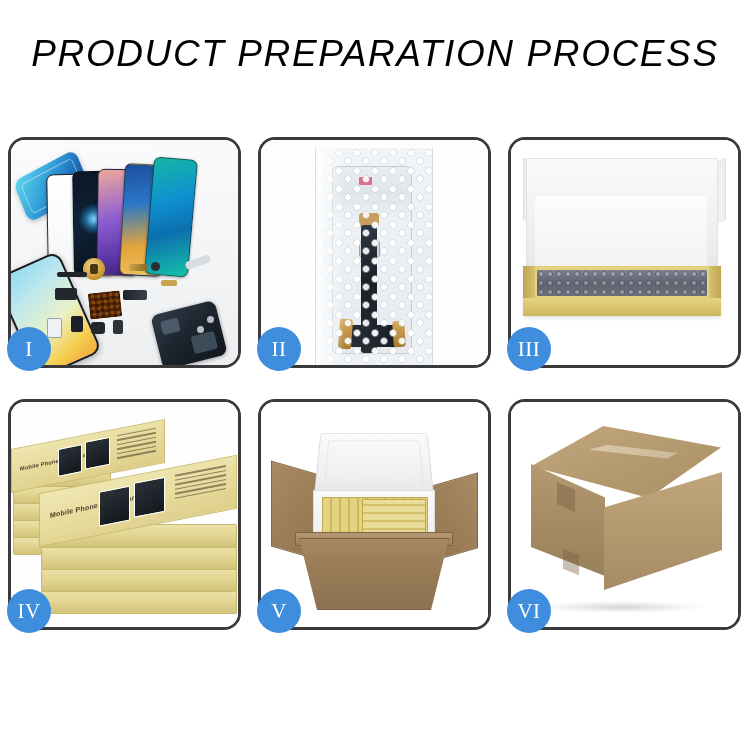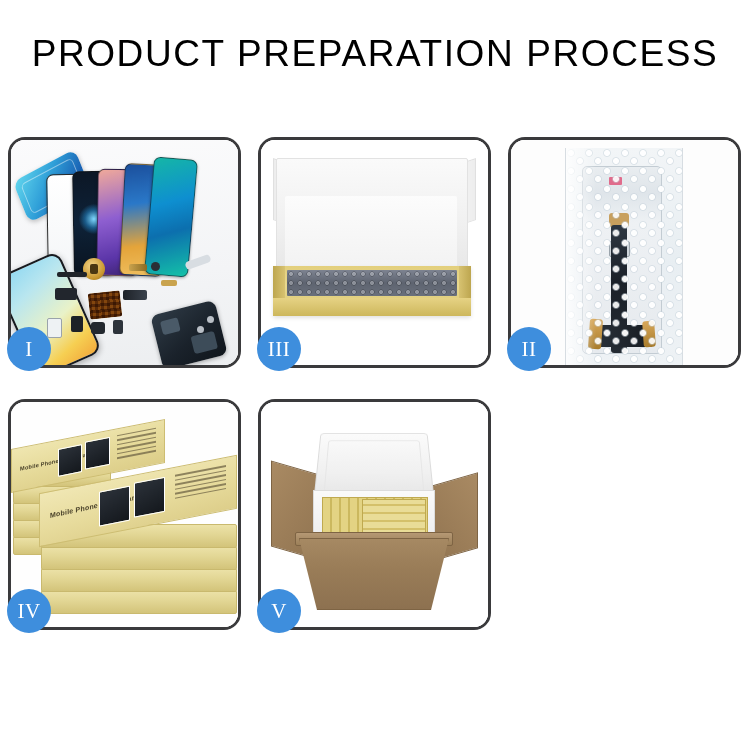--- a/index.html
+++ b/index.html
@@ -21,20 +21,21 @@
     padding-top: 32px;
   }
   .title {
     font-family: "Liberation Sans", sans-serif;
     font-size: 37px;
     font-weight: 400;
     color: #000000;
     letter-spacing: 1.6px;
     line-height: 44px;
     white-space: nowrap;
+    font-style: italic;
   }
   .subtitle {
     font-family: "Liberation Sans", sans-serif;
     font-size: 15.5px;
     font-weight: 400;
     color: #1a1a1a;
     letter-spacing: 0.15px;
     line-height: 24px;
     margin-top: 6px;
     white-space: nowrap;
@@ -400,57 +401,57 @@
       <div class="tiny t10"></div>
       <div class="tiny t11"></div>
       <div class="tiny t12"></div>
       <div class="tiny t13"></div>
     </div>
     <div class="badge">I</div>
   </div>
 
   <div class="panel">
     <div class="panel-inner">
-      <div class="p3-bg"></div>
-      <div class="lid-flap-l"></div>
-      <div class="lid-flap-r"></div>
-      <div class="lid-back"></div>
-      <div class="foam-sheet"></div>
-      <div class="tray">
-        <div class="tray-inner"></div>
-        <div class="tray-lip-l"></div>
-        <div class="tray-lip-r"></div>
-        <div class="tray-front"></div>
-      </div>
-    </div>
-    <div class="badge">III</div>
-  </div>
-
-  <div class="panel">
-    <div class="panel-inner">
       <div class="p2-bg"></div>
       <div class="bag">
         <div class="screen-in-bag">
           <div class="pink-tab"></div>
           <div class="flex-dot"></div>
           <div class="flex-chip"></div>
           <div class="flex-strip"></div>
           <div class="bot-conn"></div>
           <div class="gold-l"></div>
           <div class="gold-r"></div>
         </div>
         <div class="bubbles"></div>
         <div class="bag-shine"></div>
       </div>
     </div>
     <div class="badge">II</div>
   </div>
 
   <div class="panel">
     <div class="panel-inner">
+      <div class="p3-bg"></div>
+      <div class="lid-flap-l"></div>
+      <div class="lid-flap-r"></div>
+      <div class="lid-back"></div>
+      <div class="foam-sheet"></div>
+      <div class="tray">
+        <div class="tray-inner"></div>
+        <div class="tray-lip-l"></div>
+        <div class="tray-lip-r"></div>
+        <div class="tray-front"></div>
+      </div>
+    </div>
+    <div class="badge">III</div>
+  </div>
+
+  <div class="panel">
+    <div class="panel-inner">
       <div class="p4-bg"></div>
       <div class="stack">
 
         <div class="sbox lb lb5"></div>
         <div class="sbox lb lb4"></div>
         <div class="sbox lb lb3"></div>
         <div class="sbox lb lb2"></div>
         <div class="sbox lb lb1"></div>
 
         <div class="lid-l">
@@ -504,14 +505,27 @@
       <div class="foam-box">
         <div class="yellow-pack"></div>
         <div class="yellow-pack2"></div>
       </div>
       <div class="carton-rim"></div>
       <div class="carton-body"></div>
     </div>
     <div class="badge">V</div>
   </div>
 
+  <div class="panel">
+    <div class="panel-inner">
+      <div class="p6-bg"></div>
+      <div class="bx-shadow"></div>
+      <div class="bx-top"></div>
+      <div class="bx-tape"></div>
+      <div class="bx-left"></div>
+      <div class="bx-right"></div>
+      <div class="bx-seam-l"></div>
+      <div class="bx-seam-b"></div>
+    </div>
+    <div class="badge">VI</div>
+  </div>
 
 </div>
 
 </body></html>

